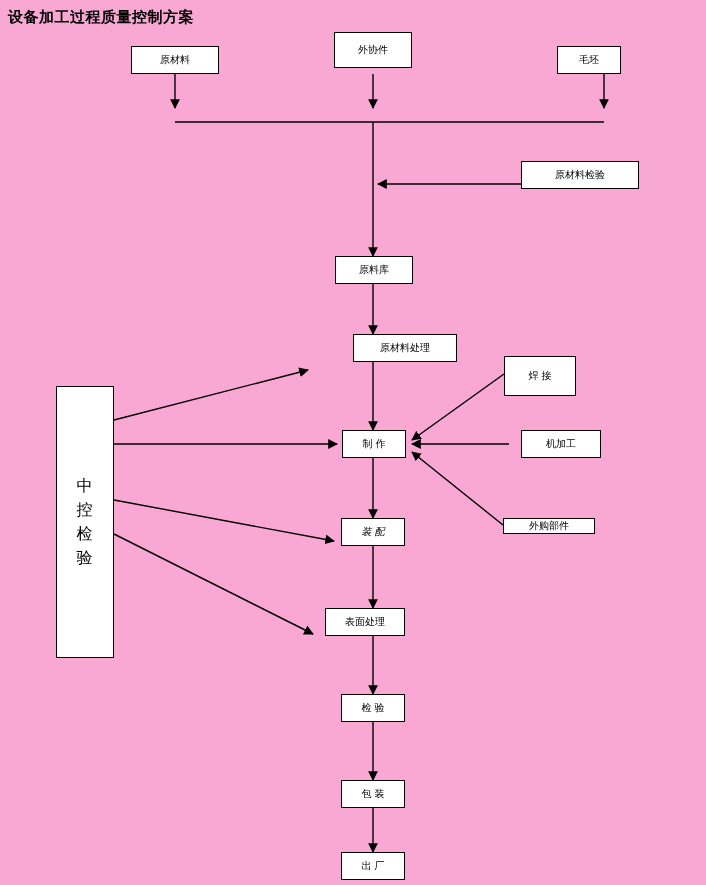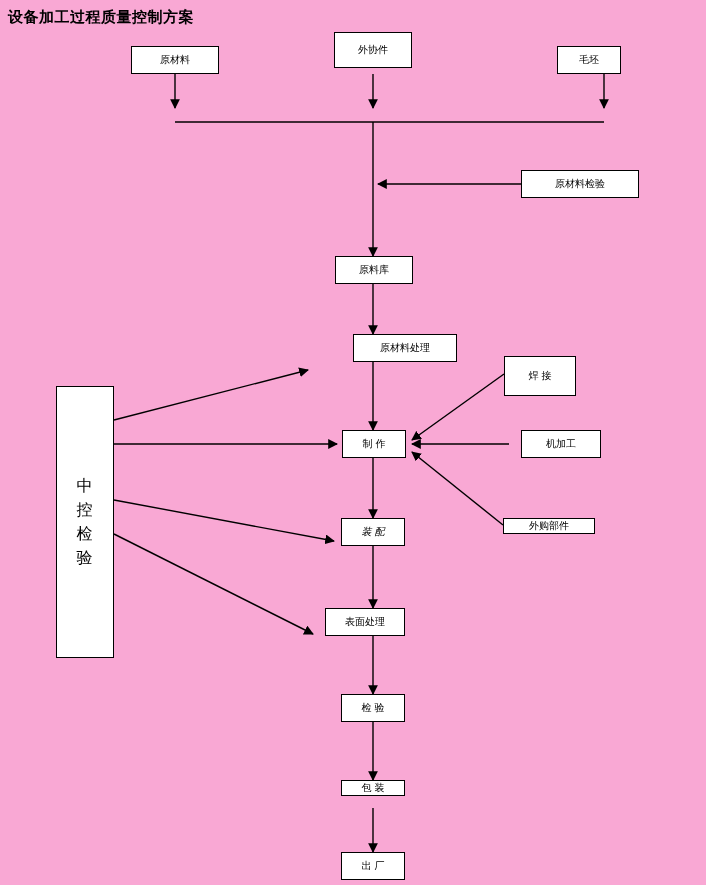--- a/index.html
+++ b/index.html
@@ -104,41 +104,41 @@
       <path d="M 114 534 L 313 634" marker-end="url(#arrow)"></path>
     </g>
   </svg>
 
   <div class="node" style="left:131px; top:46px; width:88px; height:28px;">原材料</div>
 
   <div class="node" style="left:334px; top:32px; width:78px; height:36px;">外协件</div>
 
   <div class="node" style="left:557px; top:46px; width:64px; height:28px;">毛坯</div>
 
-  <div class="node" style="left:521px; top:170px; width:118px; height:28px;">原材料检验</div>
+  <div class="node" style="left:521px; top:161px; width:118px; height:28px;">原材料检验</div>
 
   <div class="node" style="left:335px; top:256px; width:78px; height:28px;">原料库</div>
 
   <div class="node" style="left:329px; top:334px; width:104px; height:28px;margin-left:24px;">原材料处理</div>
 
   <div class="node" style="left:504px; top:356px; width:72px; height:40px;">焊 接</div>
 
   <div class="node" style="left:342px; top:430px; width:64px; height:28px;">制 作</div>
 
   <div class="node" style="left:509px; top:430px; width:80px; height:28px;margin-left:12px;">机加工</div>
 
   <div class="node" style="left:503px; top:518px; width:92px; height:16px;">外购部件</div>
 
   <div class="node" style="left:341px; top:518px; width:64px; height:28px;font-style:italic;">装 配</div>
 
   <div class="node" style="left:325px; top:608px; width:80px; height:28px;">表面处理</div>
 
   <div class="node" style="left:341px; top:694px; width:64px; height:28px;">检 验</div>
 
-  <div class="node" style="left:341px; top:780px; width:64px; height:16px;">包 装</div>
+  <div class="node" style="left:341px; top:780px; width:64px; height:28px;">包 装</div>
 
   <div class="node" style="left:341px; top:852px; width:64px; height:28px;">出 厂</div>
 
   <div class="node tall" style="left:56px; top:386px; width:58px; height:272px;">中
 控
 检
 验</div>
 
 </div>
 

